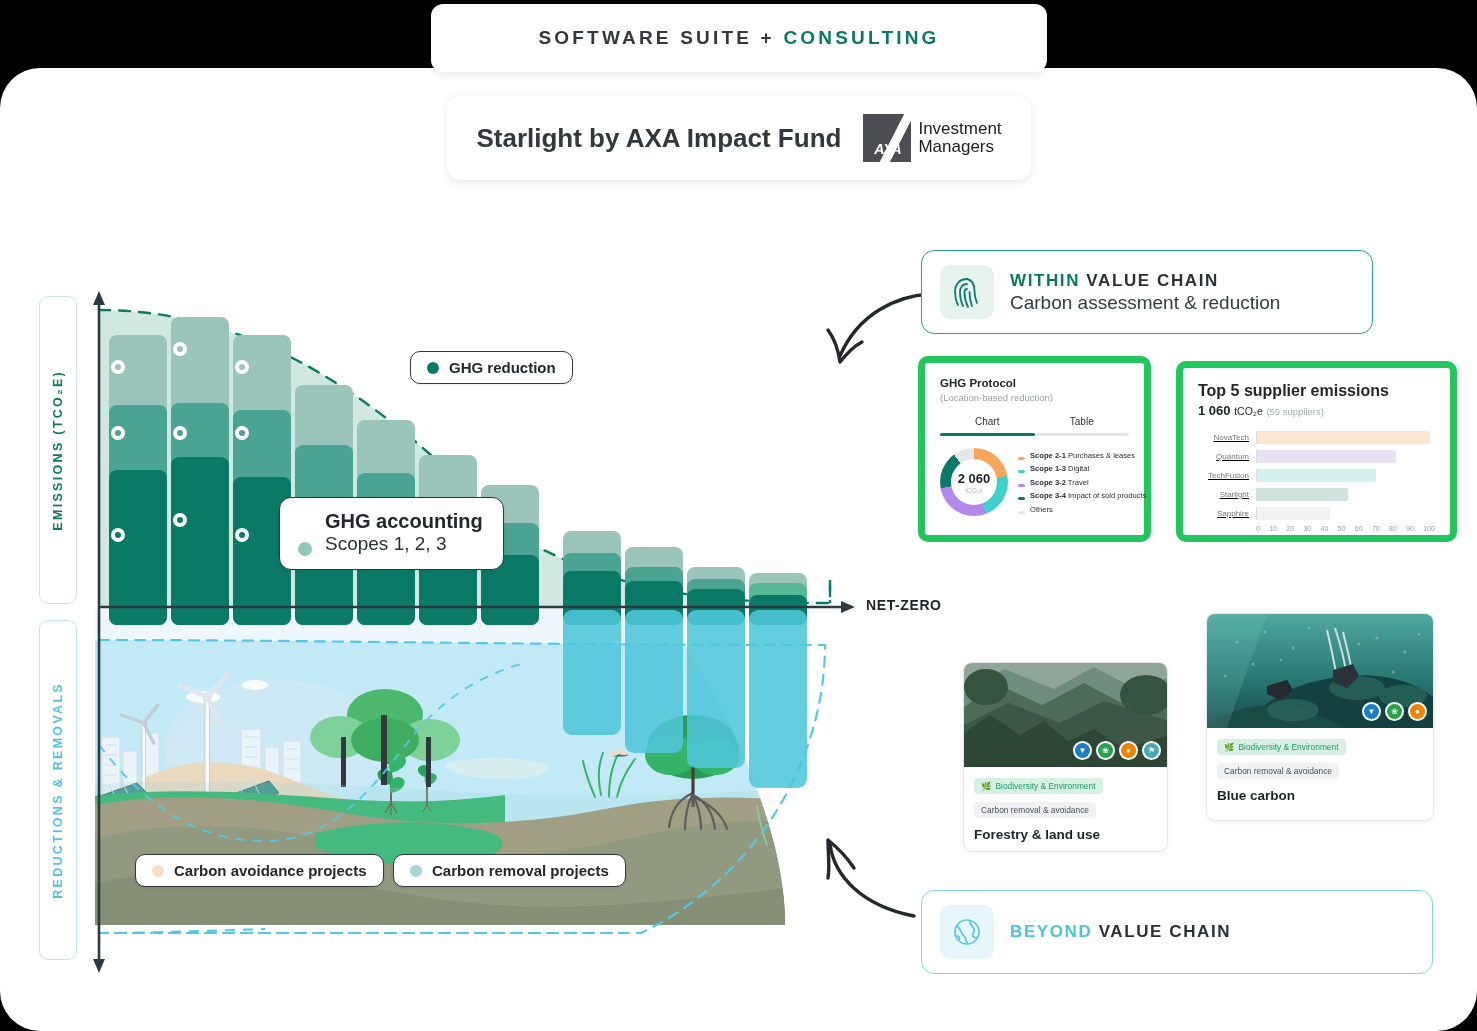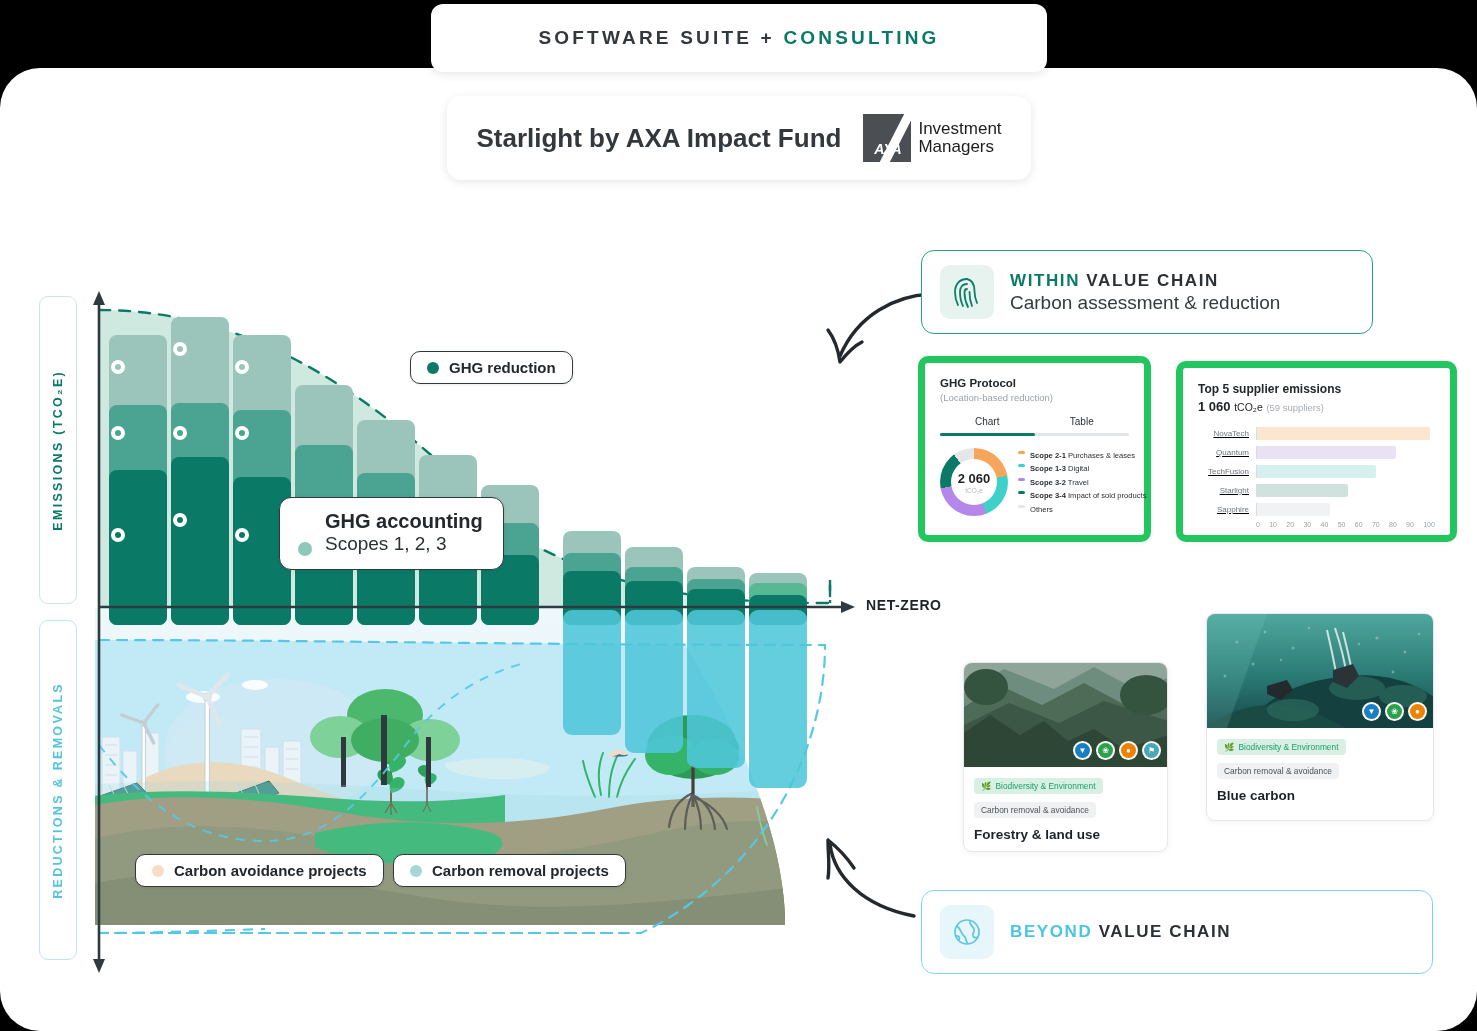--- a/index.html
+++ b/index.html
@@ -131,26 +131,26 @@
 
   .donut-row { display:flex; align-items:center; margin-top:12px; gap:10px; }
   .donut { position:relative; width:68px; height:68px; flex:0 0 auto;}
   .donut .hole {
     position:absolute; inset:11px; background:#fff; border-radius:50%;
     display:flex; flex-direction:column; align-items:center; justify-content:center;
   }
   .donut .val { font-size:13px; font-weight:bold; color:#1d2226; }
   .donut .unit { font-size:6.5px; color:#b3b9be; margin-top:1px;}
   .lg { display:flex; flex-direction:column; gap:4.5px; }
-  .lg .row { display:flex; align-items:flex-start; gap:5px; }
+  .lg .row { display:flex; align-items:flex-end; gap:5px; }
   .lg .sw { width:7px; height:3px; border-radius:2px; flex:0 0 auto;}
   .lg .tx { font-size:7.6px; color:#2a2f33; white-space:nowrap; }
   .lg .tx b { font-weight:bold; }
 
-  .sup-title { font-size:12px; font-weight:bold; color:#22272b; }
+  .sup-title { font-size:16px; font-weight:bold; color:#22272b; }
   .sup-val { font-size:13px; font-weight:bold; color:#1d2226; margin-top:3px;}
   .sup-val .u { font-size:10.5px; font-weight:normal; }
   .sup-val .s { font-size:9.5px; font-weight:normal; color:#a6acb1; }
   .bars { margin-top:10px; position:relative;text-decoration:underline; }
   .brow { display:flex; align-items:center; height:19px; }
   .brow .nm { width:58px; text-align:right; font-size:8px; color:#6e757b; padding-right:7px;}
   .brow .tr { flex:1; height:13px; border-left:1px solid #d9dde0; padding-left:0; }
   .brow .bf { height:13px; border-radius:0 2px 2px 0; }
   .axisrow { display:flex; margin-top:2px; }
   .axisrow .sp { width:58px; }

